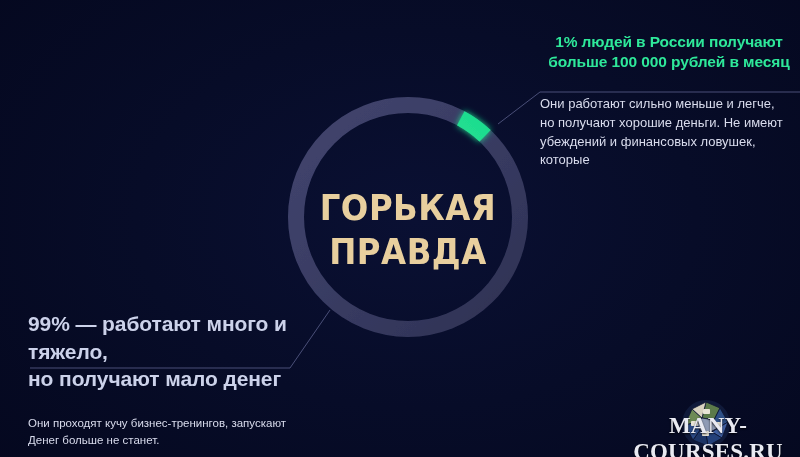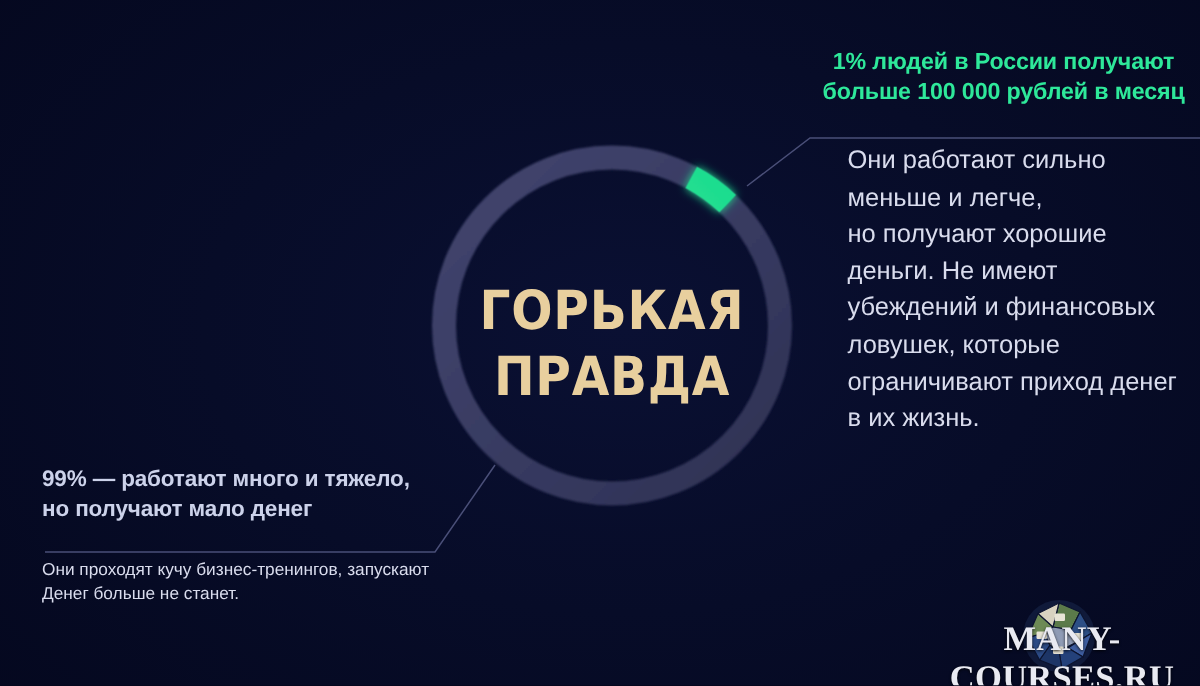--- a/index.html
+++ b/index.html
@@ -68,33 +68,32 @@
     width: 258px;
   }
   #callout-right .callout-title {
     color: #2ee89a;
     font-size: 15.5px;
     letter-spacing: -0.1px;
     text-align: center;
   }
   #callout-right .callout-body {
     margin-top: 22px;
-    font-size: 17px;
-    margin-left: 25px;
+    font-size: 13px;
   }
 
   
   #callout-left {
     left: 28px;
     top: 310px;
     width: 282px;
   }
   #callout-left .callout-title {
     color: #ccd2ea;
-    font-size: 15px;
+    font-size: 21px;
     letter-spacing: -0.1px;
   }
   #callout-left .callout-body {
     margin-top: 22px;
     font-size: 11.5px;
   }
 
   
   #watermark {
     position: absolute;
@@ -171,21 +170,20 @@
 
   <div class="callout" id="callout-right">
     <div class="callout-title">
       <span class="ct-line">1% людей в России получают</span>
       <span class="ct-line">больше 100 000 рублей в месяц</span>
     </div>
     <div class="callout-body">
       <span class="cb-line">Они работают сильно меньше и легче,</span>
       <span class="cb-line">но получают хорошие деньги. Не имеют</span>
       <span class="cb-line">убеждений и финансовых ловушек, которые</span>
-      <span class="cb-line">ограничивают приход денег в их жизнь.</span>
     </div>
   </div>
 
   <div class="callout" id="callout-left">
     <div class="callout-title">
       <span class="ct-line">99% — работают много и тяжело,</span>
       <span class="ct-line">но получают мало денег</span>
     </div>
     <div class="callout-body">
       <span class="cb-line">Они проходят кучу бизнес-тренингов, запускают</span>

